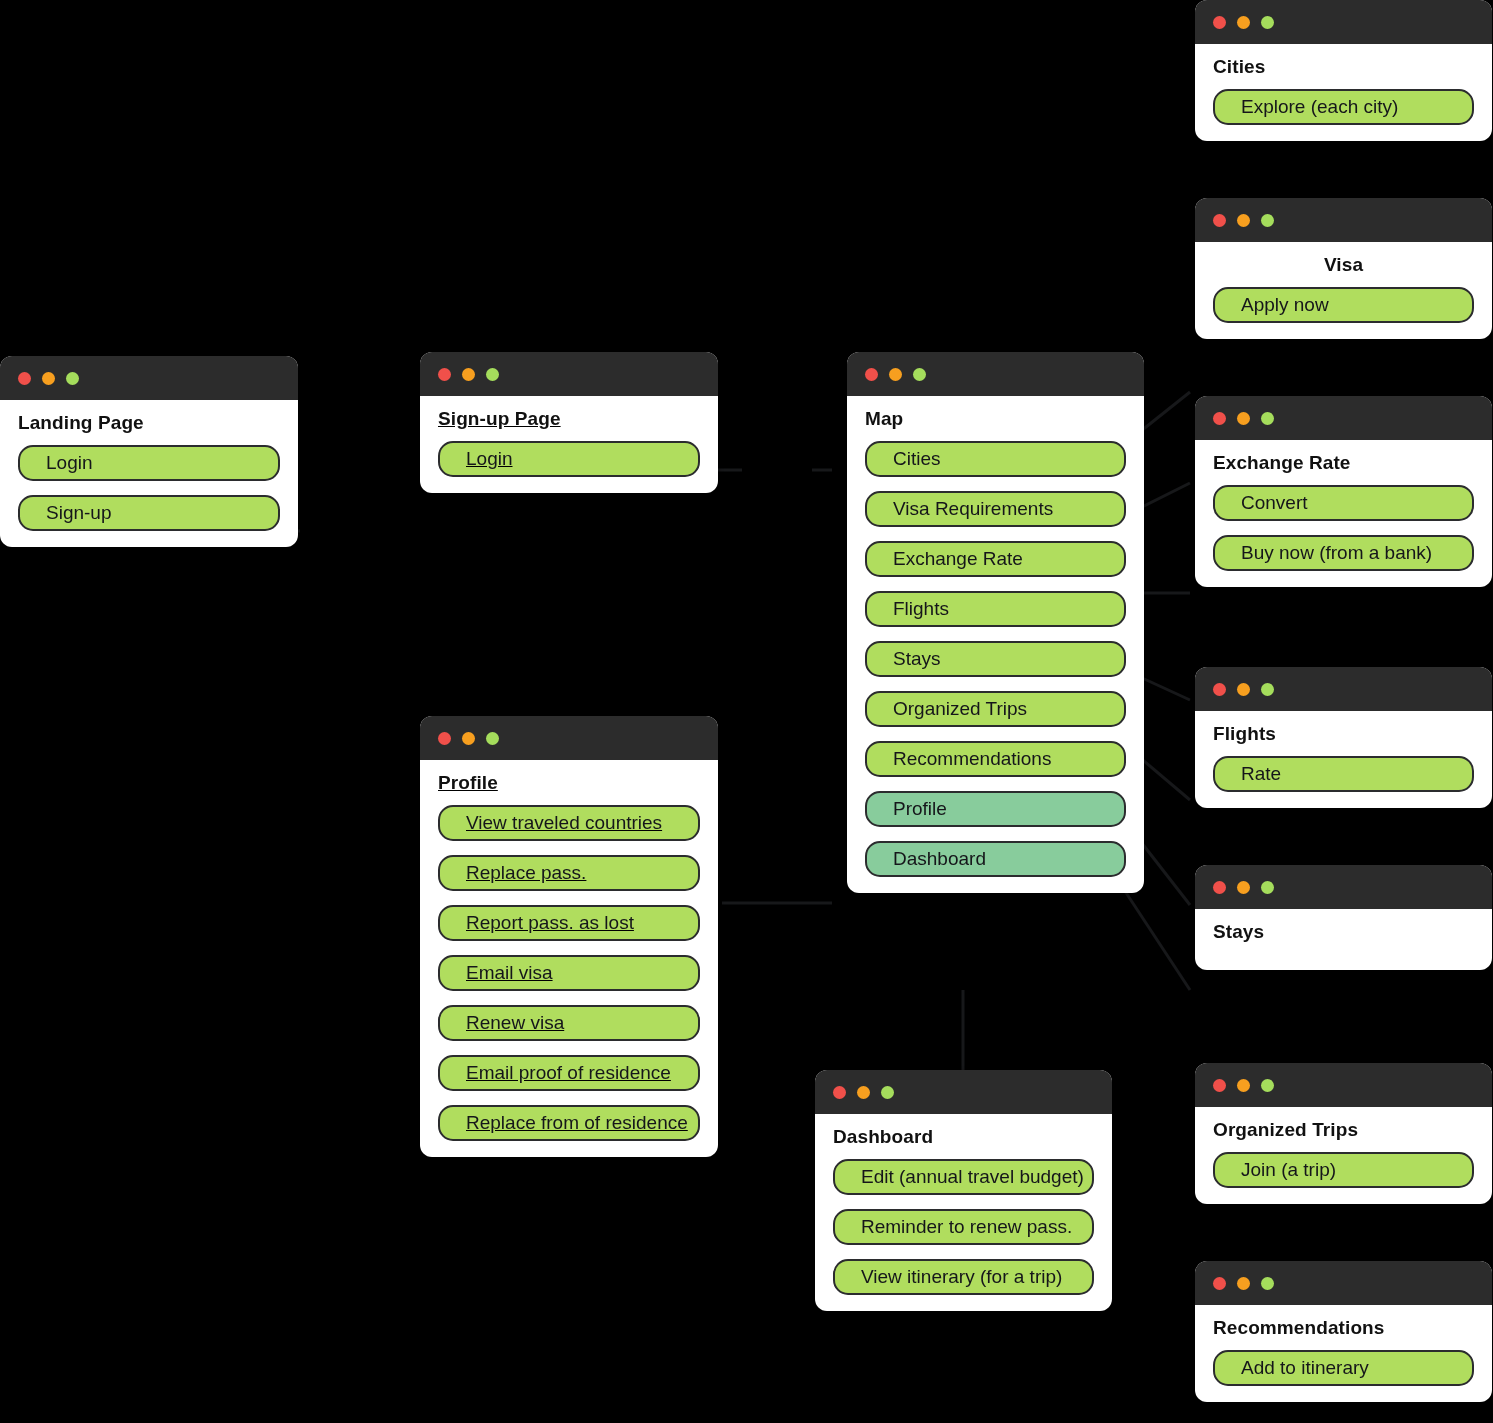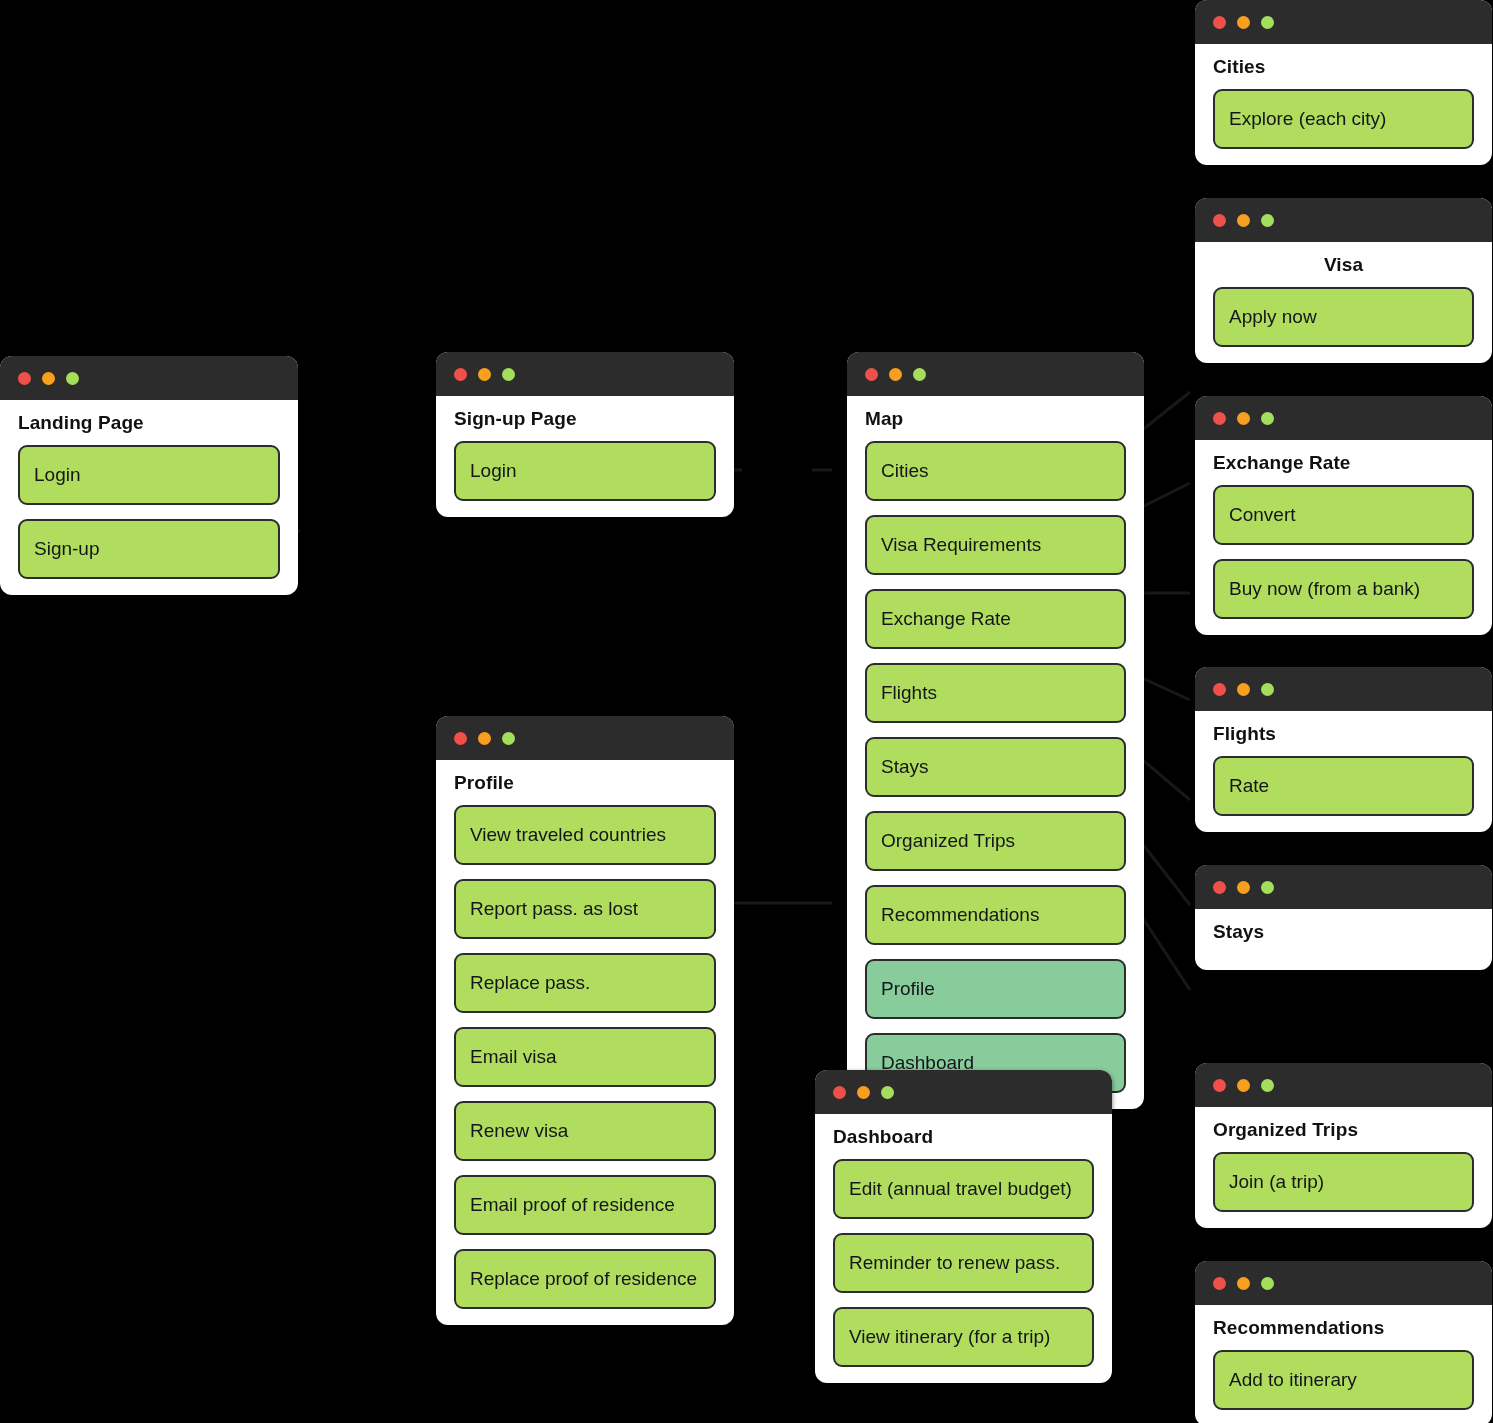--- a/index.html
+++ b/index.html
@@ -32,35 +32,35 @@
   .dot.green{background:#a5dd5c;}
 
   .body{padding:12px 18px 16px 18px;}
   .cardtitle{
     font-size:19px;font-weight:bold;color:#111;
     letter-spacing:.1px;margin:1px 0 11px 0;line-height:1.1;
   }
   .btn{
     background:#b0dd5e;
     border:2.5px solid #2b2c2e;
-    border-radius:9px;
-    height:60px;
+    border-radius:15px;
+    height:36px;
     display:flex;align-items:center;
-    padding:0 14px;box-sizing:border-box;
+    padding:0 26px;box-sizing:border-box;
     font-size:19px;color:#15161a;
     margin-bottom:14px;
     line-height:1;
     white-space:nowrap;
   }
   .btn:last-child{margin-bottom:0;}
   .btn.teal{background:#88cc9c;}
 
   
   .w-left{left:0px;  width:298px;}
-  .w-mid{ left:436px;width:298px;}
+  .w-mid{ left:420px;width:298px;text-decoration:underline;}
   .w-map{ left:815px;width:297px;}
   .w-right{left:1195px;width:297px;}
 </style>
 </head>
 <body>
 
 <div id="stage">
 
   <svg id="wires" viewBox="0 0 1493 1423" width="1493" height="1423">
 
@@ -116,26 +116,26 @@
 
   <div class="win w-mid" style="top:716px;">
     <div class="titlebar">
       <span class="dot red"></span>
       <span class="dot amber"></span>
       <span class="dot green"></span>
     </div>
     <div class="body">
       <div class="cardtitle">Profile</div>
       <div class="btn">View traveled countries</div>
+      <div class="btn">Replace pass.</div>
       <div class="btn">Report pass. as lost</div>
-      <div class="btn">Replace pass.</div>
       <div class="btn">Email visa</div>
       <div class="btn">Renew visa</div>
       <div class="btn">Email proof of residence</div>
-      <div class="btn">Replace proof of residence</div>
+      <div class="btn">Replace from of residence</div>
     </div>
   </div>
 
   <div class="win w-map" style="top:352px;margin-left:32px;">
     <div class="titlebar">
       <span class="dot red"></span>
       <span class="dot amber"></span>
       <span class="dot green"></span>
     </div>
     <div class="body">

